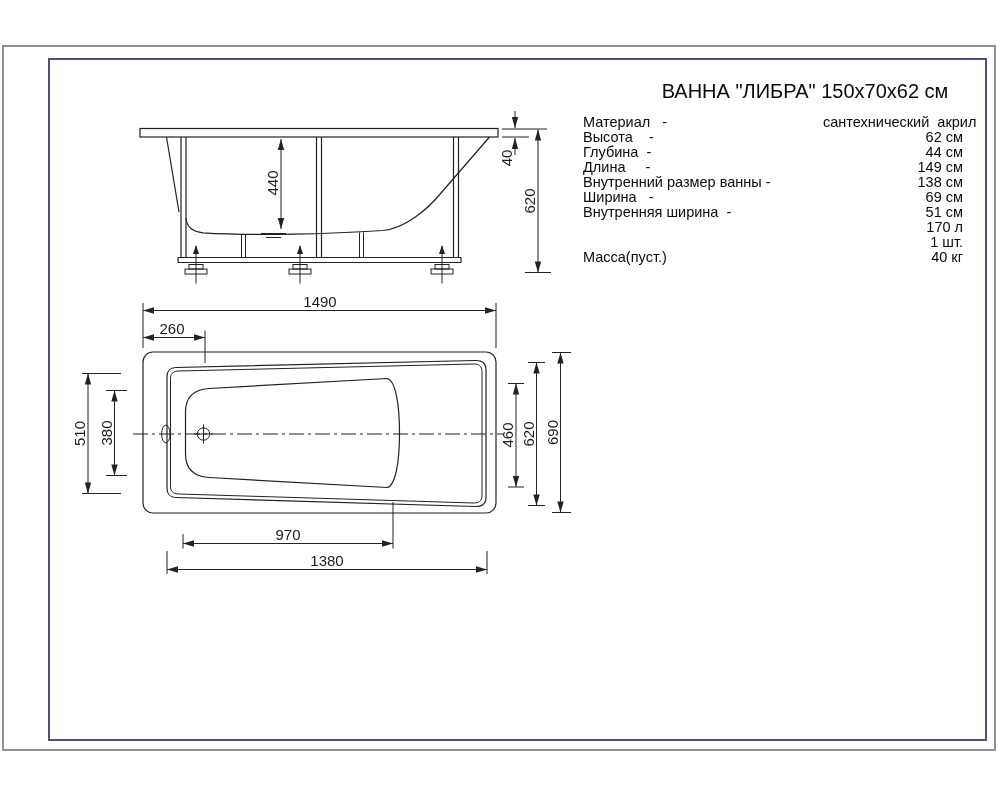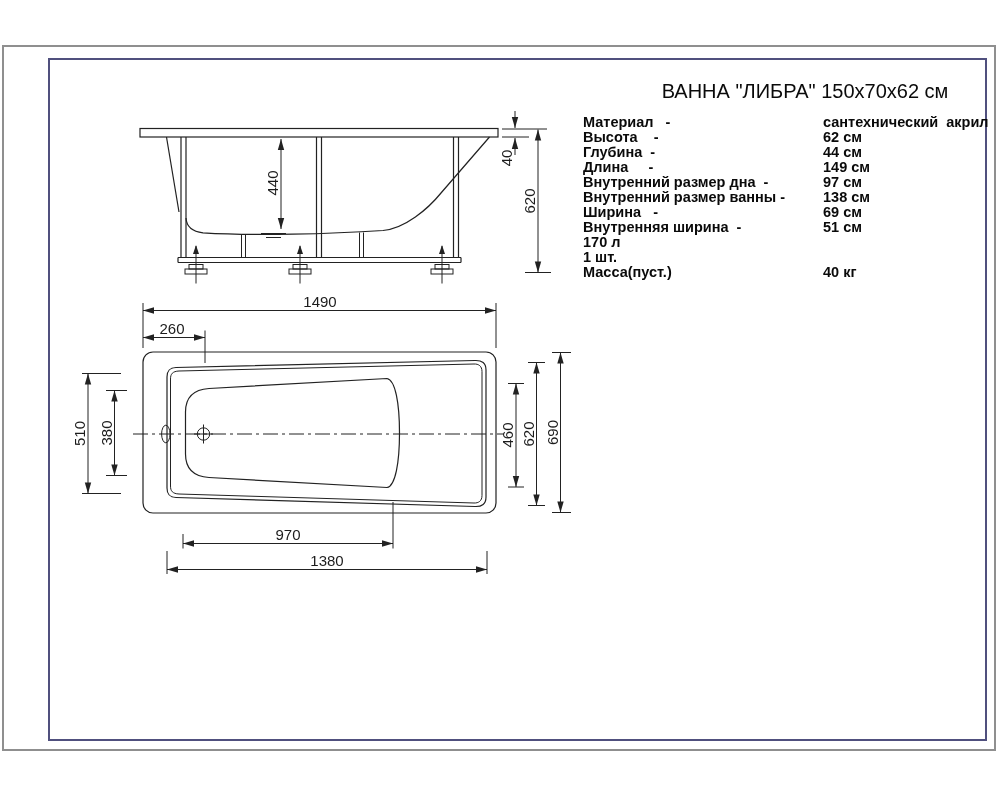--- a/index.html
+++ b/index.html
@@ -5,44 +5,43 @@
   html,body{margin:0;padding:0;background:#ffffff;}
   body{width:1000px;height:800px;position:relative;overflow:hidden;
        font-family:"Liberation Sans",sans-serif;color:#0a0a0a;}
   .abs{position:absolute;}
   #outer-frame{left:2px;top:45px;width:994px;height:706px;
        border:2px solid #8f8f8f;box-sizing:border-box;background:#ffffff;}
   #blue-frame{left:48px;top:58px;width:939px;height:683px;
        border:2px solid #50507e;box-sizing:border-box;background:#ffffff;}
   #title{left:620px;top:80px;width:370px;text-align:center;
        font-size:20px;letter-spacing:0px;white-space:pre;}
-  #specs{left:583px;top:115px;width:380px;font-size:14.5px;line-height:15px;font-weight:bold;}
+  #specs{left:583px;top:115px;width:380px;font-size:14.5px;line-height:15px;}
   .spec-row{display:flex;white-space:pre;}
   .spec-label{width:240px;flex:0 0 auto;text-align:left;}
-  .spec-value{flex:1 1 auto;text-align:left;}
+  .spec-value{flex:1 1 auto;text-align:right;}
   svg text{font-family:"Liberation Sans",sans-serif;font-size:15px;fill:#1c1c1c;}
   svg .ln{stroke:#222222;stroke-width:1.2;fill:none;}
   svg .thin{stroke:#222222;stroke-width:1;fill:none;}
   svg .fillrect{fill:none;stroke:#222222;stroke-width:1.2;}
   svg .cl{stroke:#222222;stroke-width:1;fill:none;stroke-dasharray:15 4 3 4;}
 </style>
 </head>
 <body>
 
 <div id="outer-frame" class="abs"></div>
 <div id="blue-frame" class="abs"></div>
 
 <div id="title" class="abs">ВАННА "ЛИБРА" 150х70х62 см</div>
 
 <div id="specs" class="abs">
   <div class="spec-row"><span class="spec-label">Материал   -</span><span class="spec-value">сантехнический  акрил</span></div>
   <div class="spec-row"><span class="spec-label">Высота    -</span><span class="spec-value">62 см</span></div>
   <div class="spec-row"><span class="spec-label">Глубина  -</span><span class="spec-value">44 см</span></div>
   <div class="spec-row"><span class="spec-label">Длина     -</span><span class="spec-value">149 см</span></div>
-  <div class="spec-row"><span class="spec-label">Внутренний размер дна  -</span><span class="spec-value">97 см</span></div>
   <div class="spec-row"><span class="spec-label">Внутренний размер ванны -</span><span class="spec-value">138 см</span></div>
   <div class="spec-row"><span class="spec-label">Ширина   -</span><span class="spec-value">69 см</span></div>
   <div class="spec-row"><span class="spec-label">Внутренняя ширина  -</span><span class="spec-value">51 см</span></div>
   <div class="spec-row"><span class="spec-value">170 л</span></div>
   <div class="spec-row"><span class="spec-value">1 шт.</span></div>
   <div class="spec-row"><span class="spec-label">Масса(пуст.)</span><span class="spec-value">40 кг</span></div>
 </div>
 
 <svg class="abs" style="left:0;top:0" width="1000" height="800" viewBox="0 0 1000 800">
   <defs>

